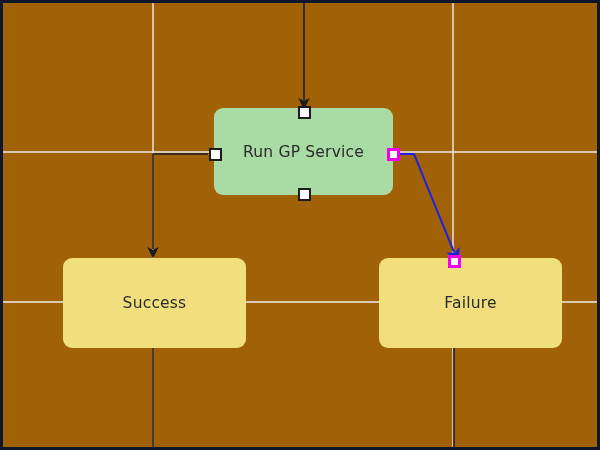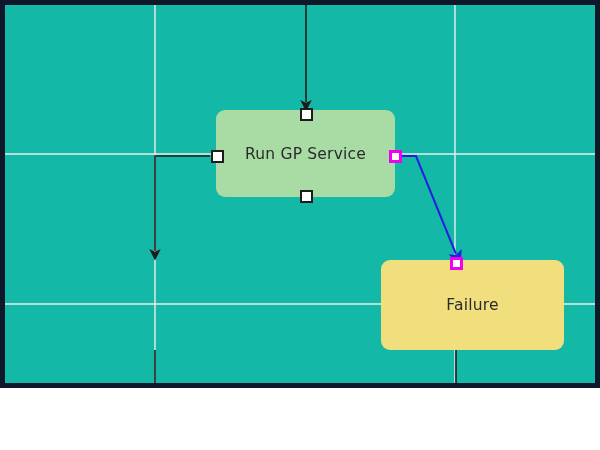--- a/index.html
+++ b/index.html
@@ -6,25 +6,25 @@
     margin: 0;
     padding: 0;
     background: #ffffff;
   }
   body {
     font-family: "DejaVu Sans", sans-serif;
   }
   #canvas {
     position: relative;
     width: 600px;
-    height: 388px;
-    background: #14b8a6;
+    height: 450px;
+    background: #a16207;
     overflow: hidden;
     box-sizing: border-box;
-    border: 5px solid #0f172a;
+    border: 3px solid #0f172a;
   }
   .grid-layer, .edge-layer, .node-layer, .port-layer {
     position: absolute;
     left: 0;
     top: 0;
     width: 600px;
     height: 450px;
   }
   .grid-layer, .edge-layer { pointer-events: none; }
 
@@ -90,20 +90,23 @@
 
     <polyline points="451,345 451,450" fill="none" stroke="#1c1c1c" stroke-width="1.6"></polyline>
   </svg>
 
   <div class="node-layer">
 
     <div class="node" style="left:211px; top:105px; width:179px; height:87px; background:#a8dca4;">
       <span class="node-label">Run GP Service</span>
     </div>
 
+    <div class="node" style="left:60px; top:255px; width:183px; height:90px; background:#f0df7c;">
+      <span class="node-label">Success</span>
+    </div>
 
     <div class="node" style="left:360px; top:255px; width:183px; height:90px; background:#f0df7c;margin-left:16px;">
       <span class="node-label">Failure</span>
     </div>
 
   </div>
 
   <div class="port-layer">
     <div class="port port-default" style="left:294.5px; top:102.5px;"></div>
     <div class="port port-default" style="left:205.5px; top:144.5px;"></div>

